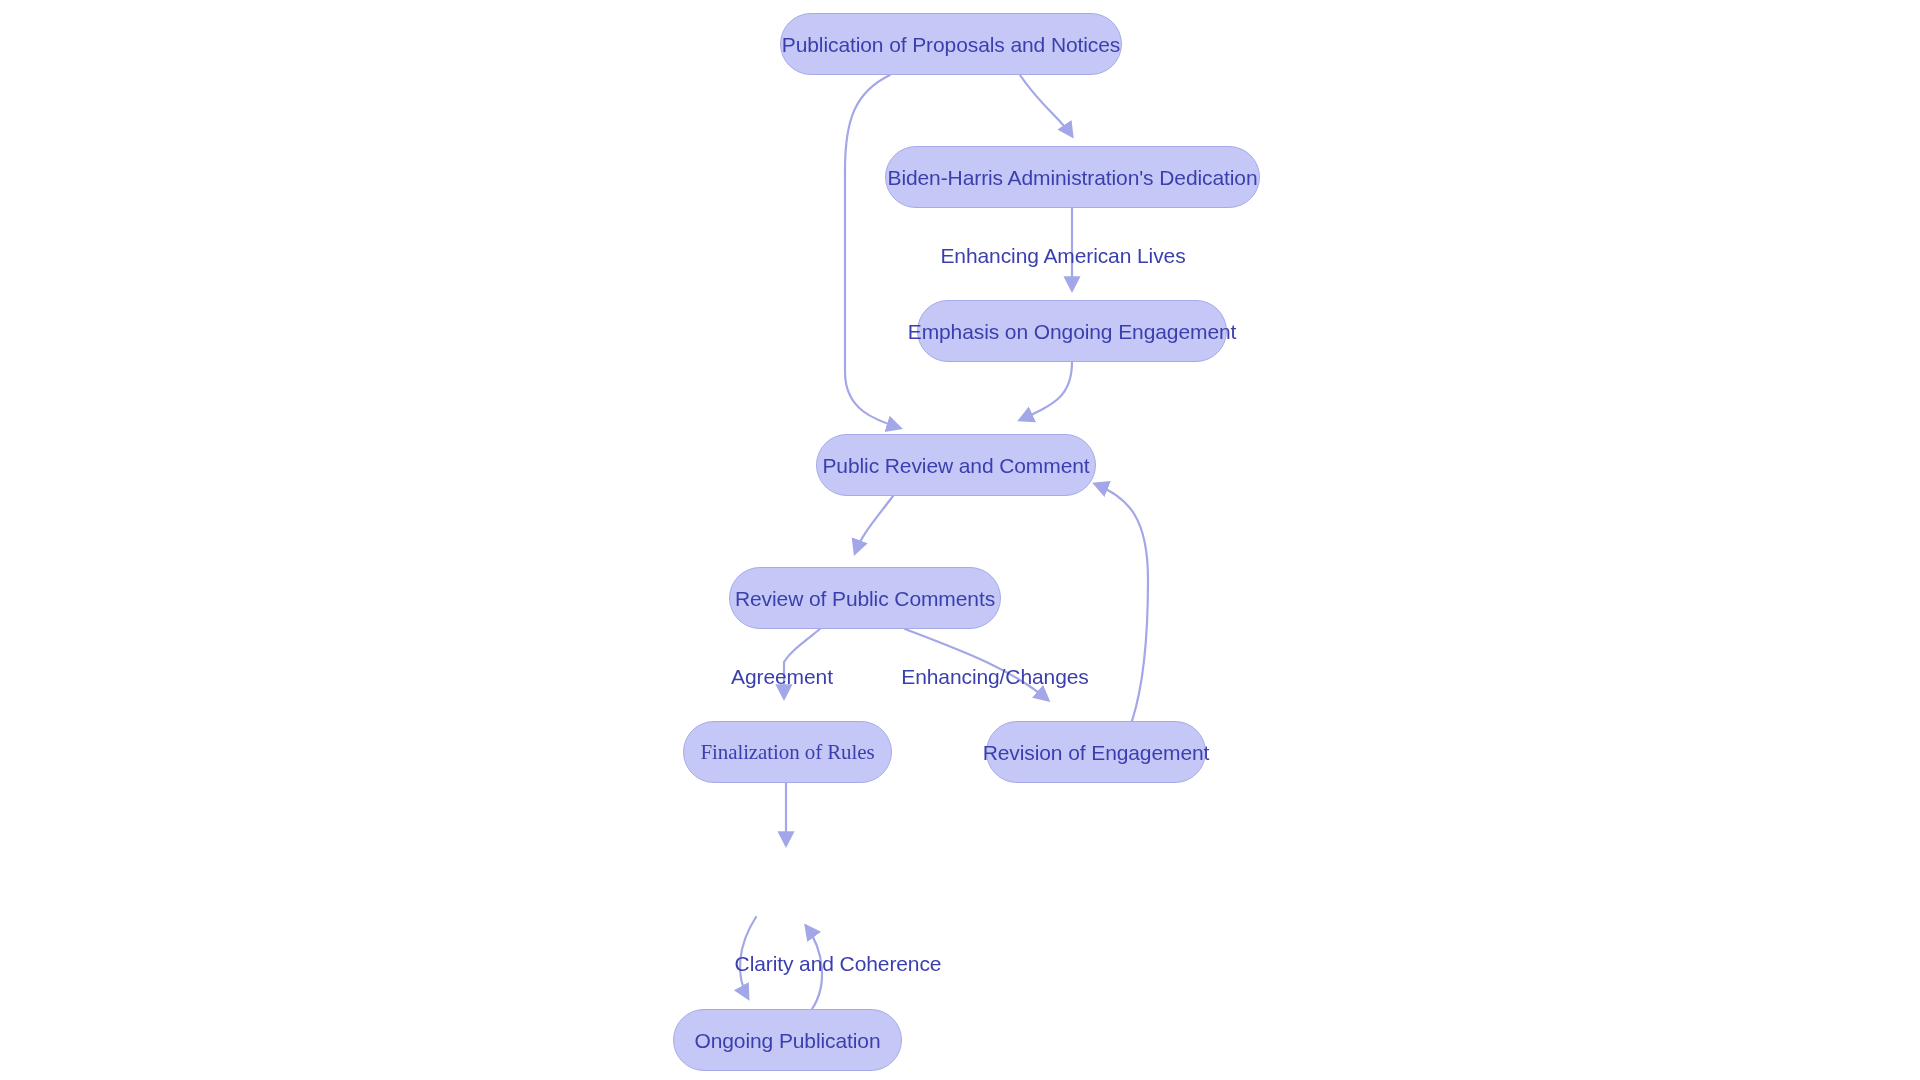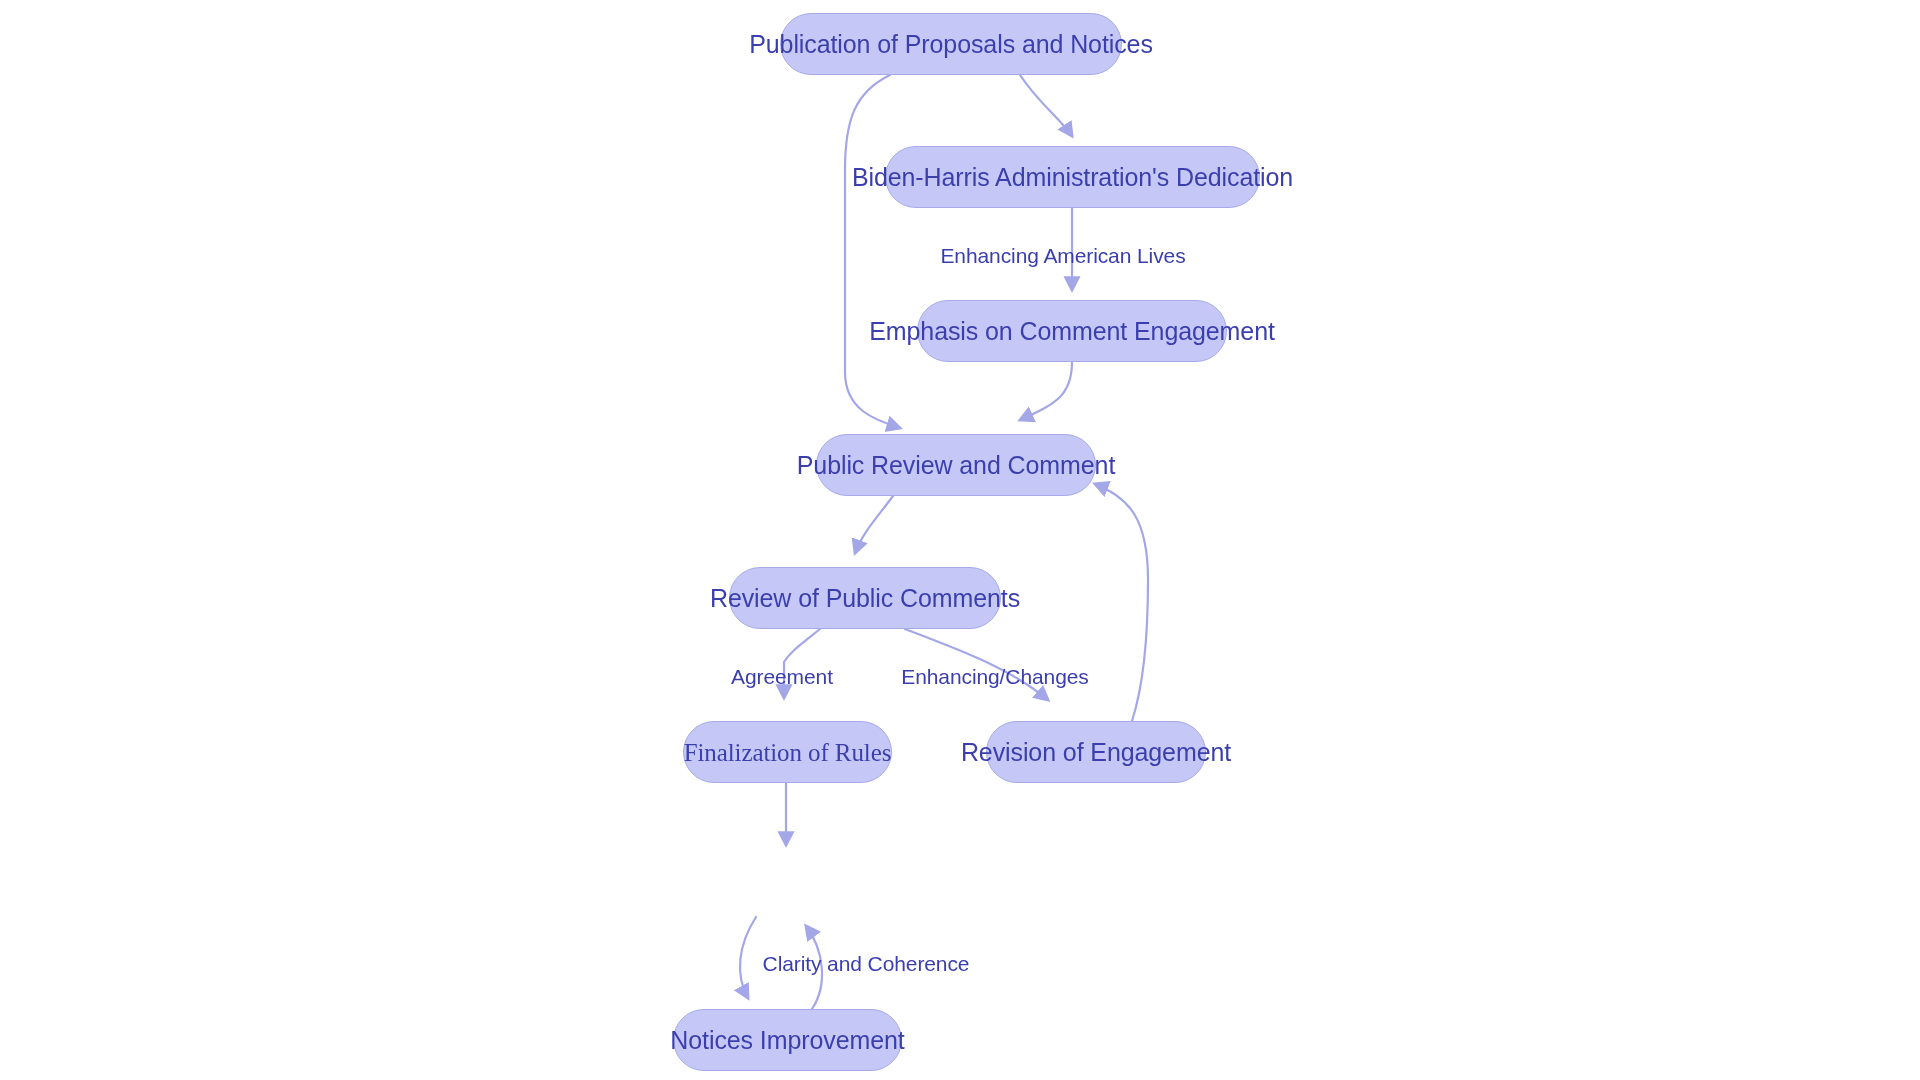--- a/index.html
+++ b/index.html
@@ -31,21 +31,21 @@
     position: absolute;
     box-sizing: border-box;
     background: #c5c8f6;
     border: 1.1px solid #a6abe8;
     border-radius: 999px;
     display: flex;
     align-items: center;
     justify-content: center;
     color: #3b3fae;
     font-family: "Liberation Sans", sans-serif;
-    font-size: 25px;
+    font-size: 21px;
     font-weight: 400;
     letter-spacing: -0.1px;
     white-space: nowrap;
     line-height: 1;
   }
   .node-label {
     display: block;
   }
   .edge-label {
     position: absolute;
@@ -103,45 +103,45 @@
 
   <div class="node" style="left:780px; top:13px; width:342px; height:62px;">
     <span class="node-label">Publication of Proposals and Notices</span>
   </div>
 
   <div class="node" style="left:885px; top:146px; width:375px; height:62px;">
     <span class="node-label">Biden-Harris Administration's Dedication</span>
   </div>
 
   <div class="node" style="left:917px; top:300px; width:310px; height:62px;">
-    <span class="node-label">Emphasis on Comment Engagement</span>
+    <span class="node-label">Emphasis on Ongoing Engagement</span>
   </div>
 
   <div class="node" style="left:816px; top:434px; width:280px; height:62px;">
     <span class="node-label">Public Review and Comment</span>
   </div>
 
   <div class="node" style="left:729px; top:567px; width:272px; height:62px;align-items:center;">
     <span class="node-label">Review of Public Comments</span>
   </div>
 
   <div class="node" style="left:683px; top:721px; width:209px; height:62px;font-family:Liberation Serif, serif;">
     <span class="node-label">Finalization of Rules</span>
   </div>
 
   <div class="node" style="left:986px; top:721px; width:220px; height:62px;">
     <span class="node-label">Revision of Engagement</span>
   </div>
 
 
   <div class="node" style="left:673px; top:1009px; width:229px; height:62px;">
-    <span class="node-label">Notices Improvement</span>
+    <span class="node-label">Ongoing Publication</span>
   </div>
 
   <div class="edge-label" style="left:1063px; top:255px;">Enhancing American Lives</div>
 
   <div class="edge-label" style="left:782px; top:676px;">Agreement</div>
 
   <div class="edge-label" style="left:995px; top:676px;">Enhancing/Changes</div>
 
-  <div class="edge-label" style="left:838px; top:963px;margin-left:28px;">Clarity and Coherence</div>
+  <div class="edge-label" style="left:838px; top:963px;">Clarity and Coherence</div>
 
 </div>
 
 </body></html>

